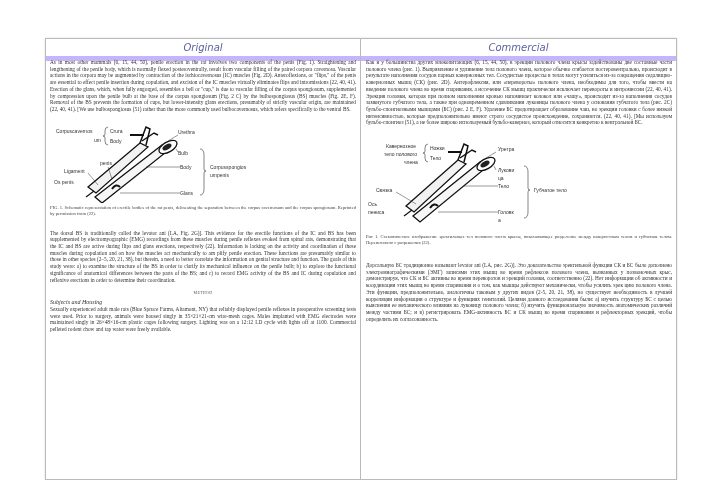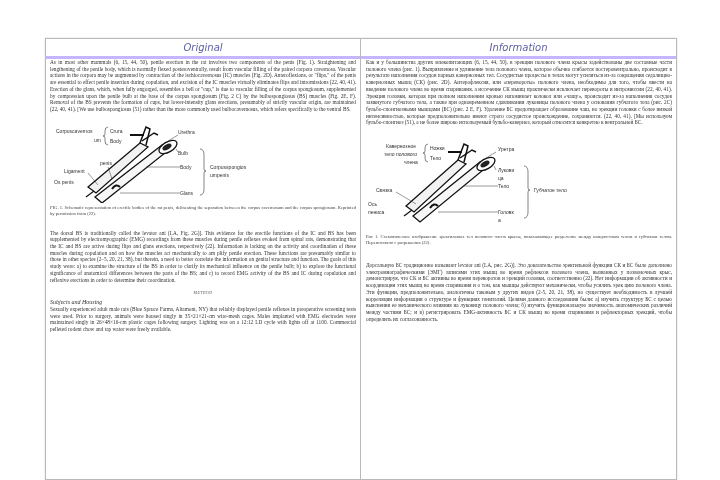--- a/index.html
+++ b/index.html
@@ -1,18 +1,18 @@
 <!DOCTYPE html>
 <html><head>
 <meta charset="utf-8">
 <style>
   html, body { margin:0; padding:0; background:#ffffff; }
   body { width:720px; height:480px; position:relative; overflow:hidden; font-family:"Liberation Serif", serif; color:#2a2a2a; }
   .table { position:absolute; left:45px; top:38px; width:630px; height:440px; border:1px solid #b9b9b9; box-shadow: 0 0 2px #ddd; }
-  .header-row { position:absolute; left:0; top:0; width:630px; height:17px; border-bottom:3px solid #c4b5fd; display:flex; }
+  .header-row { position:absolute; left:0; top:0; width:630px; height:17px; border-bottom:5px solid #c4b5fd; display:flex; }
   .header-cell { height:17px; line-height:17px; text-align:center; font-family:"DejaVu Sans", sans-serif; font-style:italic; font-size:10px; color:#5b5fa0; }
   .header-cell.left { width:314px; border-right:1px solid #b9b9b9; }
   .header-cell.right { width:315px; }
   .col-divider { position:absolute; left:314px; top:0; width:1px; height:440px; background:#b9b9b9; }
   .col { position:absolute; top:20px; font-size:5.3px; line-height:6.7px; text-align:justify; color:#333; }
   .col.left { left:4px; width:306px; }
   .col.right { left:320px; width:306px; }
   p { margin:0 0 0 0; }
   .fig { position:relative; margin:8px 0 4px 0; }
   .fig svg { display:block; }
@@ -21,21 +21,21 @@
   .sub-head { font-style:italic; font-size:6px; line-height:7px; }
   .gap { height:9px; }
   .lbl { font-family:"Liberation Sans", sans-serif; font-size:5px; fill:#333; }
 </style>
 </head>
 <body>
 
 <div class="table">
   <div class="header-row">
     <div class="header-cell left">Original</div>
-    <div class="header-cell right">Information</div>
+    <div class="header-cell right">Commercial</div>
   </div>
   <div class="col-divider"></div>
 
   <div class="col left">
     <p>As in most other mammals (6, 15, 44, 50), penile erection in the rat involves two components of the penis (Fig. 1). Straightening and lengthening of the penile body, which is normally flexed posteroventrally, result from vascular filling of the paired corpora cavernosa. Vascular actions in the corpora may be augmented by contraction of the ischiocavernosus (IC) muscles (Fig. 2D). Anteroflexions, or "flips," of the penis are essential to effect penile insertion during copulation, and excision of the IC muscles virtually eliminates flips and intromissions (22, 40, 41). Erection of the glans, which, when fully engorged, resembles a bell or "cup," is due to vascular filling of the corpus spongiosum, supplemented by compression upon the penile bulb at the base of the corpus spongiosum (Fig. 2 C) by the bulbospongiosus (BS) muscles (Fig. 2E, F). Removal of the BS prevents the formation of cups, but lower-intensity glans erections, presumably of strictly vascular origin, are maintained (22, 40, 41). [We use bulbospongiosus (51) rather than the more commonly used bulbocavernosus, which refers specifically to the ventral BS.</p>
 
     <div class="fig">
       <svg width="230" height="82" viewBox="0 0 230 82">
 
         <path d="M38 66 L90 22 L98 26 L46 72 Z" fill="#f2f2f2" stroke="#111" stroke-width="1.3"></path>

